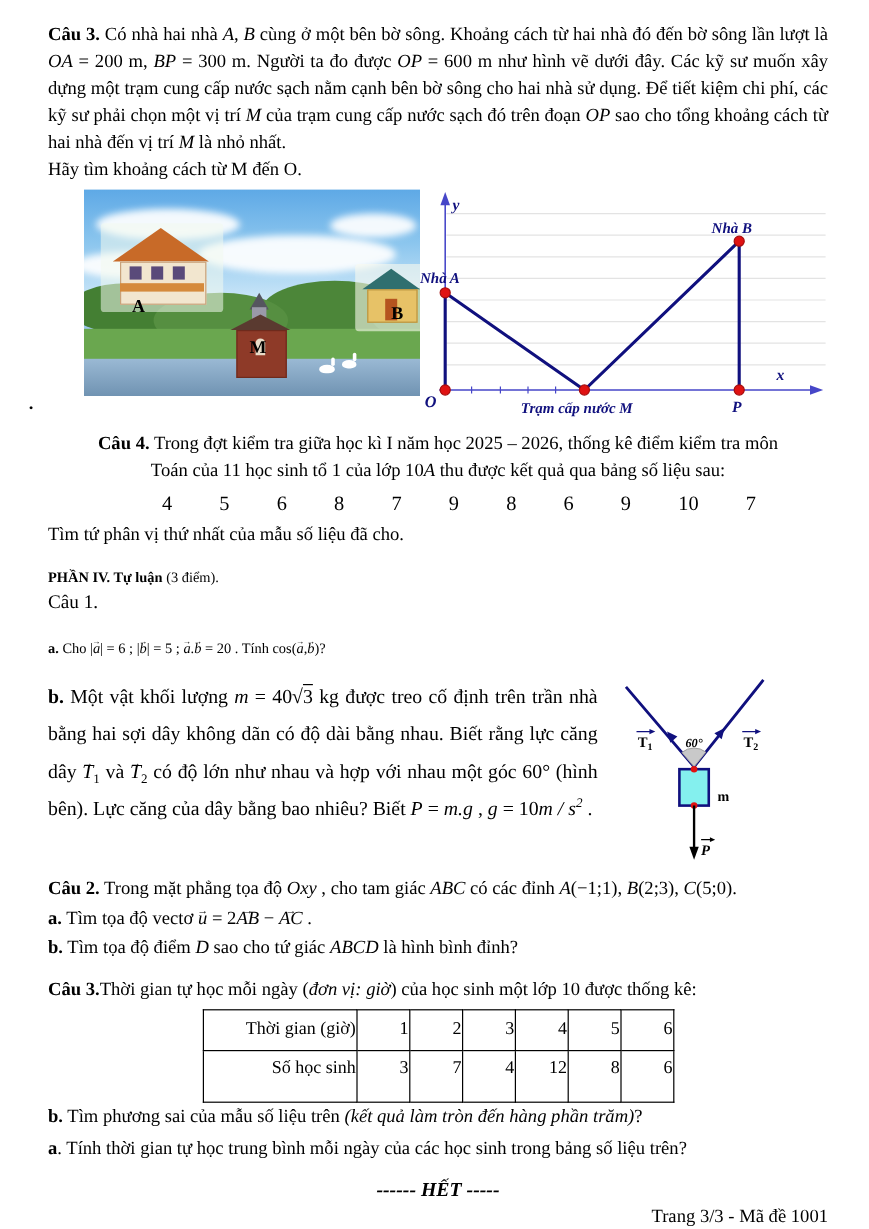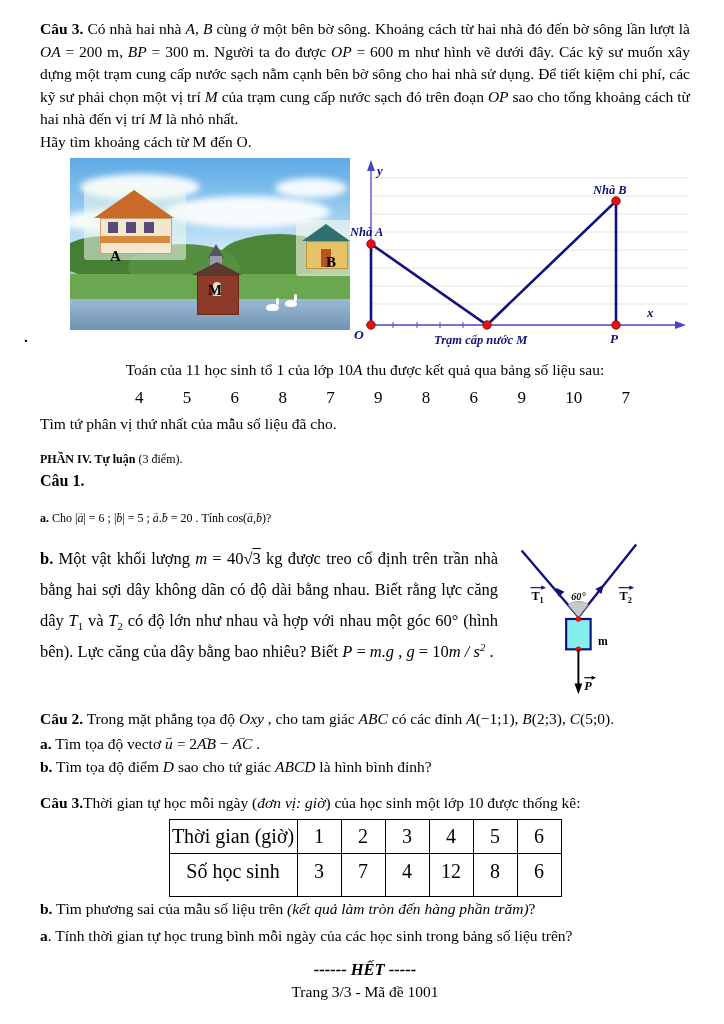--- a/index.html
+++ b/index.html
@@ -67,41 +67,41 @@
   .graph-svg{width:340px;height:190px;flex:0 0 340px}
   .stray-dot{position:absolute;left:-16px;bottom:4px;font-weight:700}
 
   
   .cau4-line{text-align:center;line-height:22.5px;margin-top:0}
   .c4wrap{margin-top:9px}
   .scores{display:flex;justify-content:space-between;margin:4px 60px 0 95px;font-size:17px;line-height:24px}
   .q4{margin-top:2px;line-height:23px}
 
   .phan-head{margin-top:13px;line-height:22px;font-size:12px}
-  .cau1-head{font-weight:700;line-height:22px;font-size:16px}
+  .cau1-head{font-weight:400;line-height:22px;font-size:16px}
   .aline{margin-top:11px;line-height:30px;font-size:12px}
 
   .physrow{display:flex;margin-top:10px;align-items:flex-start}
   .phys-text{width:502px;line-height:31px;font-size:16.5px;text-align:justify}
   .phys-svg{width:186px;height:158px;margin-left:6px;margin-top:-4px;flex:0 0 186px}
 
   .c2line{margin-top:9px;line-height:26px}
   .c2sub{line-height:23.5px}
   .c3line{margin-top:12px;line-height:23px}
 
   table.stat{border-collapse:collapse;margin:5px auto 0 auto}
-  table.stat td{border:1px solid #000;text-align:center;font-size:20px;padding:0}
+  table.stat td{border:1px solid #000;text-align:right;font-size:15px;padding:0}
   table.stat td.hc{width:127px}
   table.stat td.dc{width:43px}
   table.stat tr.r1 td{height:33px}
   table.stat tr.r2 td{height:36px;vertical-align:top;padding-top:6px}
 
   .after-tbl{margin-top:4px;line-height:23px}
   .het{margin-top:13px;text-align:center;font-weight:700;font-style:italic;font-size:16.5px}
-  .pageno{margin-top:3px;text-align:center;font-size:15.5px}
+  .pageno{margin-top:3px;text-align:right;font-size:15.5px}
 
   
   .gl{font-family:"Liberation Serif",serif;font-weight:700;font-style:italic;fill:#10107e}
   .pl{font-family:"Liberation Serif",serif;font-weight:700;fill:#000}
 </style>
 </head>
 <body>
 
 <div class="page">
 
@@ -181,20 +181,21 @@
       <text class="gl" x="0" y="78" font-size="12.5">Nhà A</text>
       <text class="gl" x="243" y="36" font-size="12.5">Nhà B</text>
       <text class="gl" x="4" y="181" font-size="13.5">O</text>
       <text class="gl" x="84" y="186" font-size="12.5">Trạm cấp nước M</text>
       <text class="gl" x="260" y="185" font-size="13">P</text>
     </svg>
     <div class="stray-dot">.</div>
   </div>
 
   <div class="c4wrap">
+    <div class="cau4-line"><span class="b">Câu 4.</span><span> Trong đợt kiểm tra giữa học kì I năm học 2025 – 2026, thống kê điểm kiểm tra môn</span></div>
     <div class="cau4-line"><span>Toán của 11 học sinh tổ 1 của lớp 10</span><span class="i">A</span><span> thu được kết quả  qua bảng số liệu sau:</span></div>
     <div class="scores">
       <span>4</span>
       <span>5</span>
       <span>6</span>
       <span>8</span>
       <span>7</span>
       <span>9</span>
       <span>8</span>
       <span>6</span>

